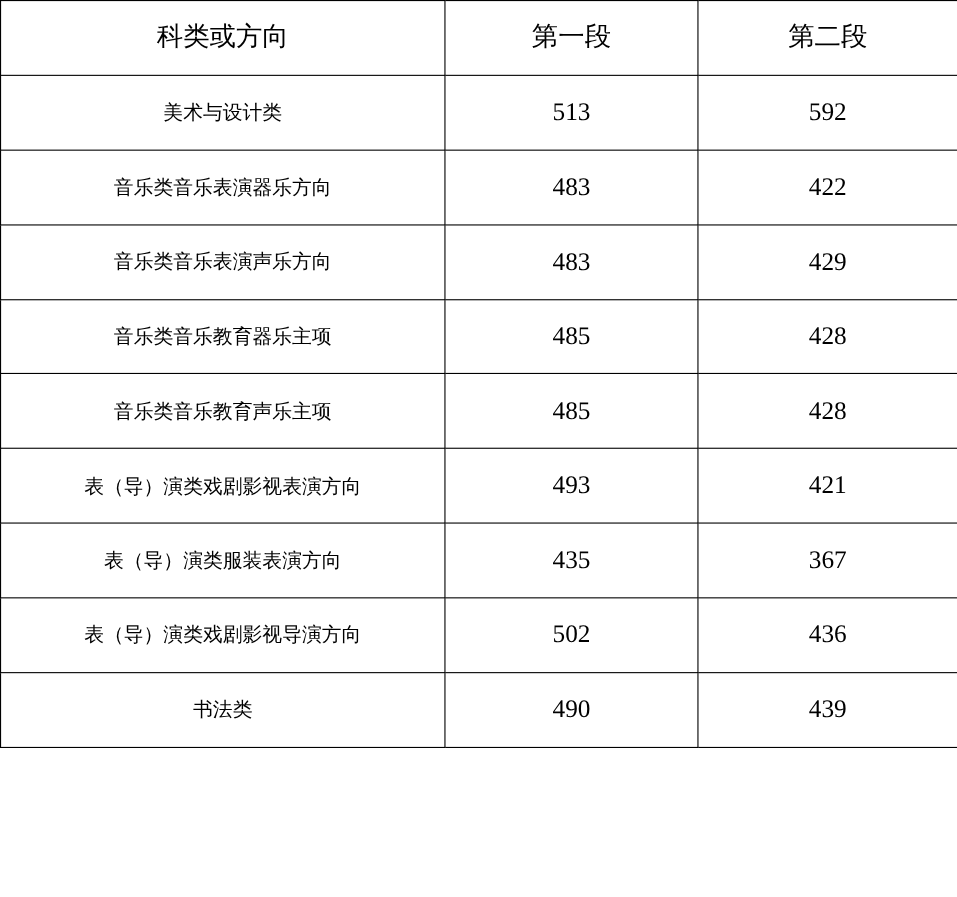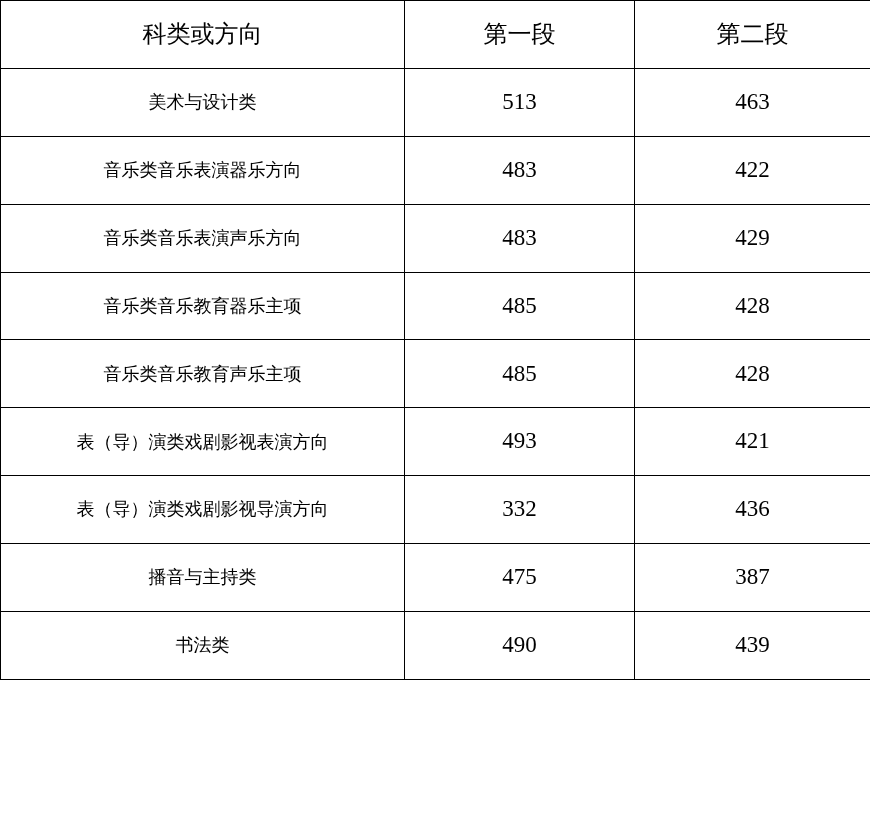--- a/index.html
+++ b/index.html
@@ -60,21 +60,21 @@
     <tr>
       <th>科类或方向</th>
       <th>第一段</th>
       <th>第二段</th>
     </tr>
   </thead>
   <tbody>
     <tr>
       <td>美术与设计类</td>
       <td class="num">513</td>
-      <td class="num">463</td>
+      <td class="num">592</td>
     </tr>
     <tr>
       <td>音乐类音乐表演器乐方向</td>
       <td class="num">483</td>
       <td class="num">422</td>
     </tr>
     <tr>
       <td>音乐类音乐表演声乐方向</td>
       <td class="num">483</td>
       <td class="num">429</td>
@@ -88,28 +88,28 @@
       <td>音乐类音乐教育声乐主项</td>
       <td class="num">485</td>
       <td class="num">428</td>
     </tr>
     <tr>
       <td>表（导）演类戏剧影视表演方向</td>
       <td class="num">493</td>
       <td class="num">421</td>
     </tr>
     <tr>
-      <td>表（导）演类戏剧影视导演方向</td>
-      <td class="num">332</td>
-      <td class="num">436</td>
+      <td>表（导）演类服装表演方向</td>
+      <td class="num">435</td>
+      <td class="num">367</td>
     </tr>
     <tr>
-      <td>播音与主持类</td>
-      <td class="num">475</td>
-      <td class="num">387</td>
+      <td>表（导）演类戏剧影视导演方向</td>
+      <td class="num">502</td>
+      <td class="num">436</td>
     </tr>
     <tr>
       <td>书法类</td>
       <td class="num">490</td>
       <td class="num">439</td>
     </tr>
   </tbody>
 </table>
 
 </body></html>

